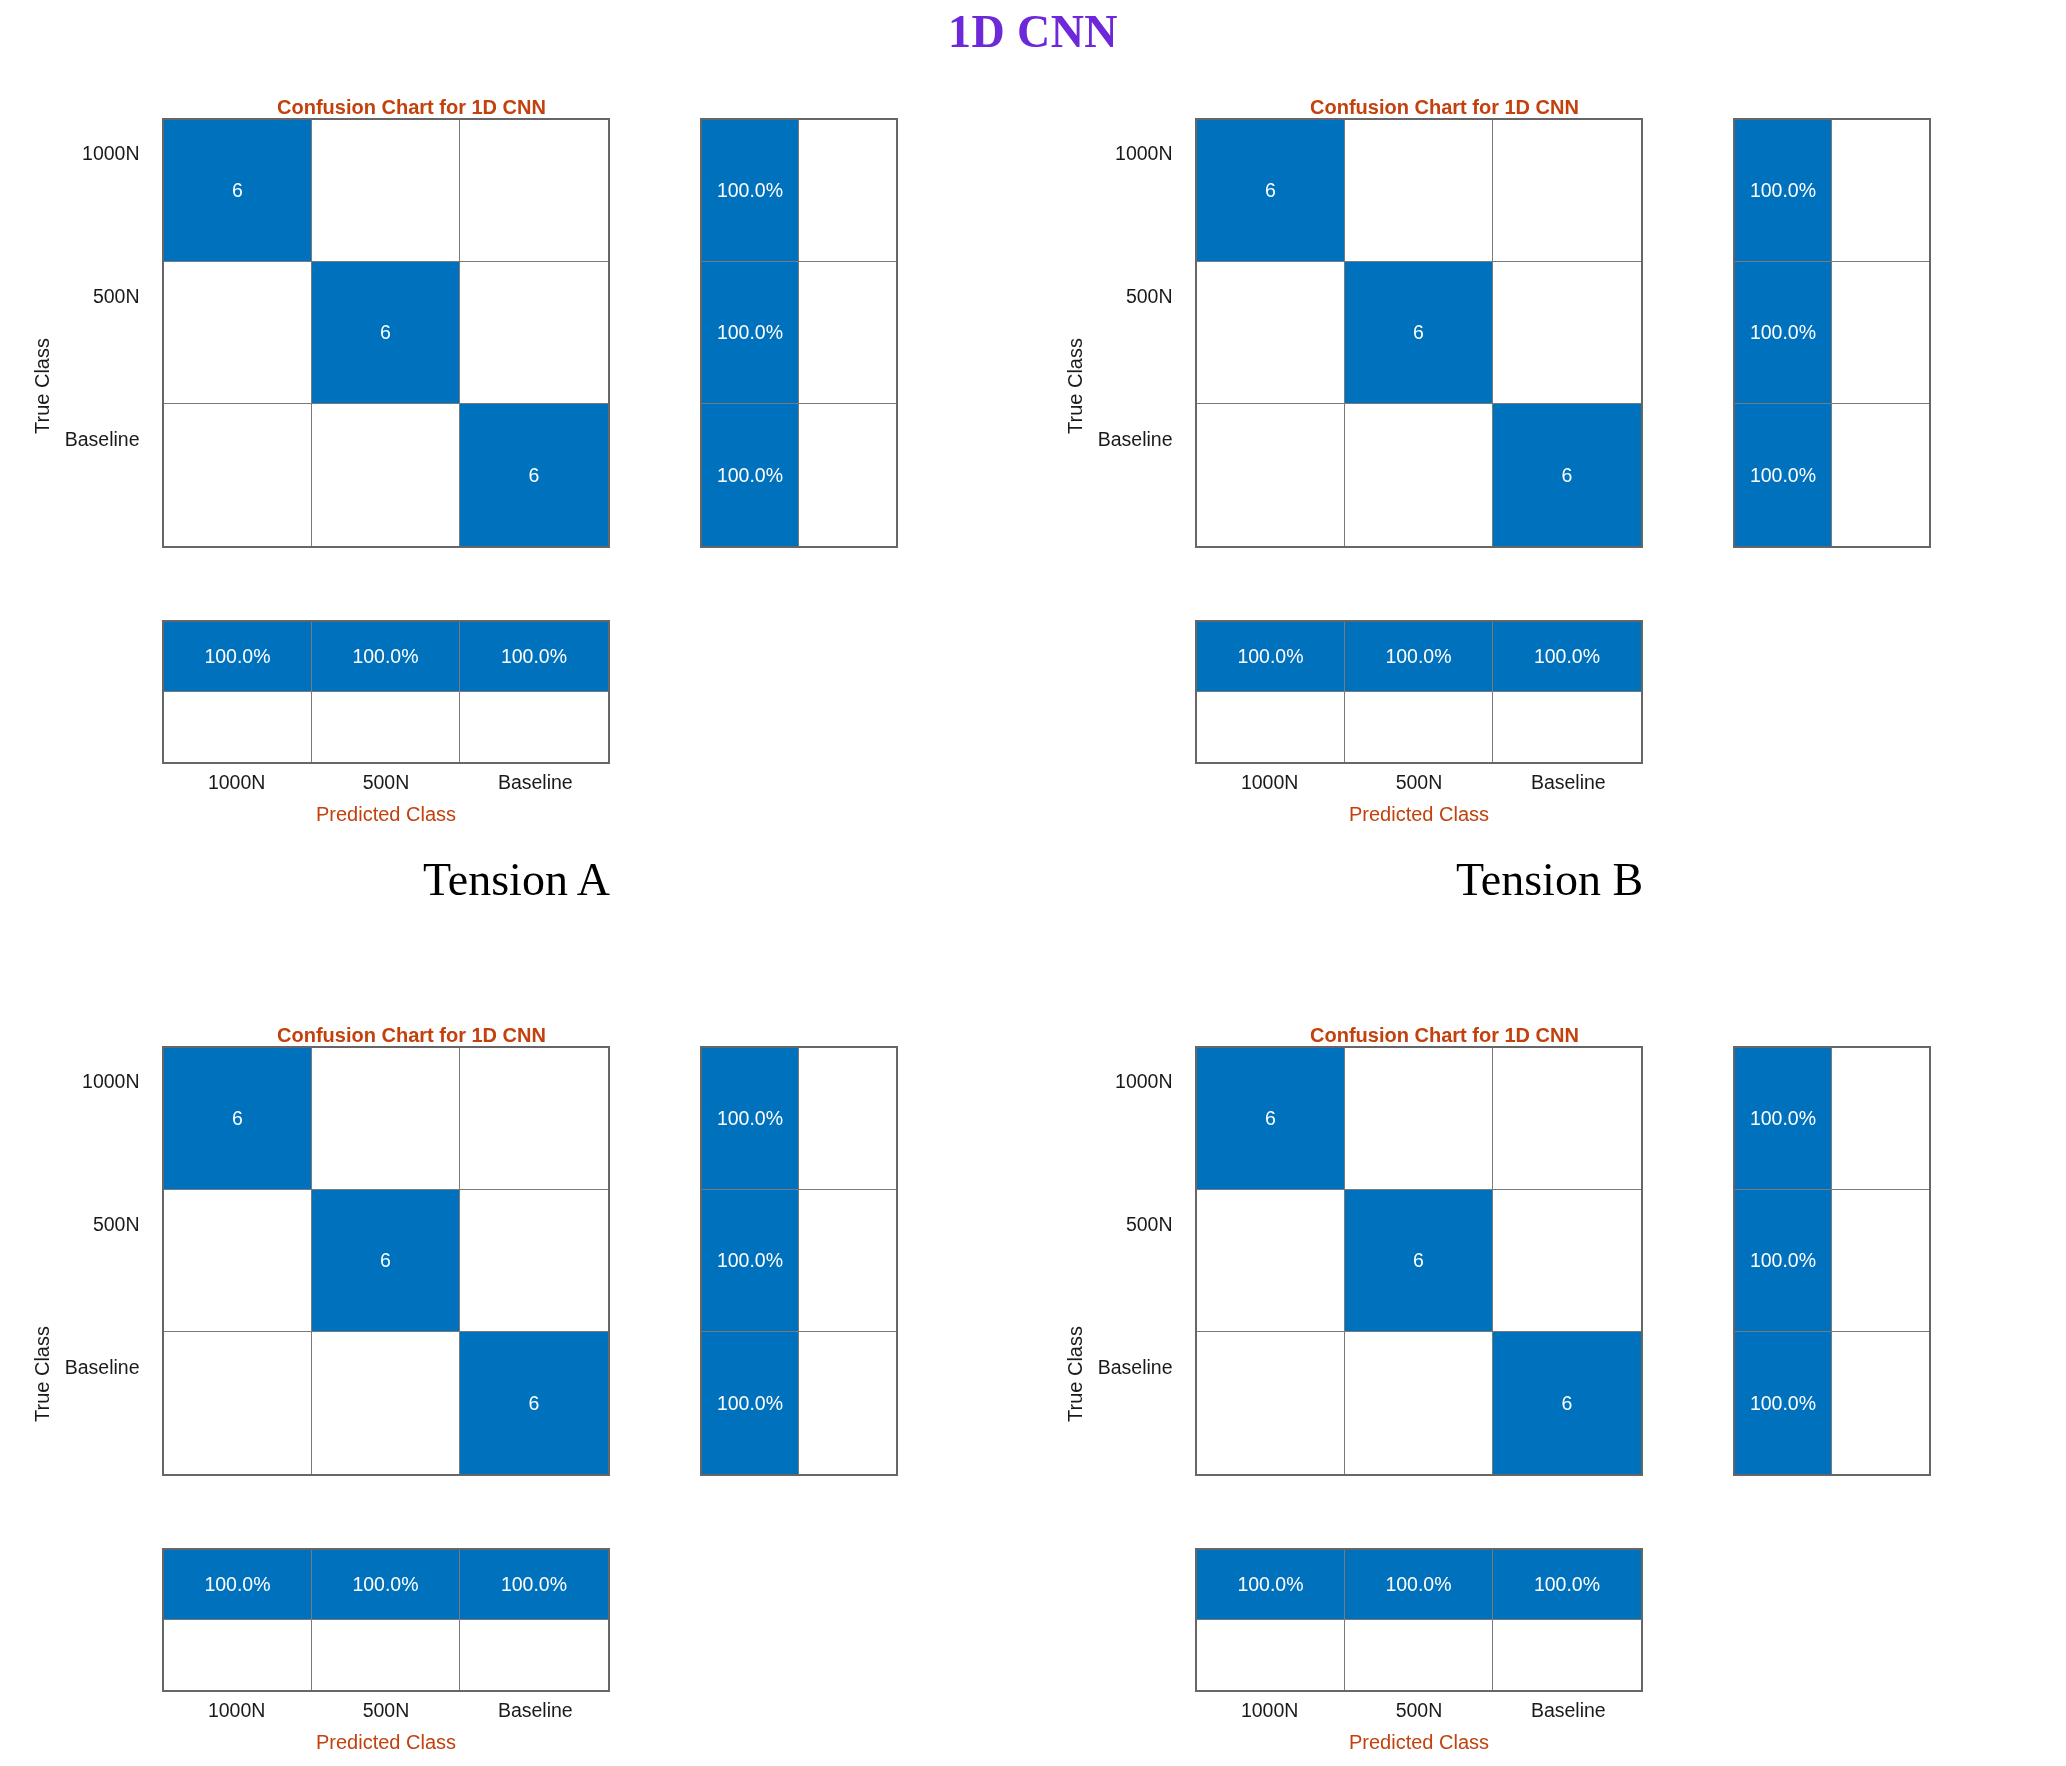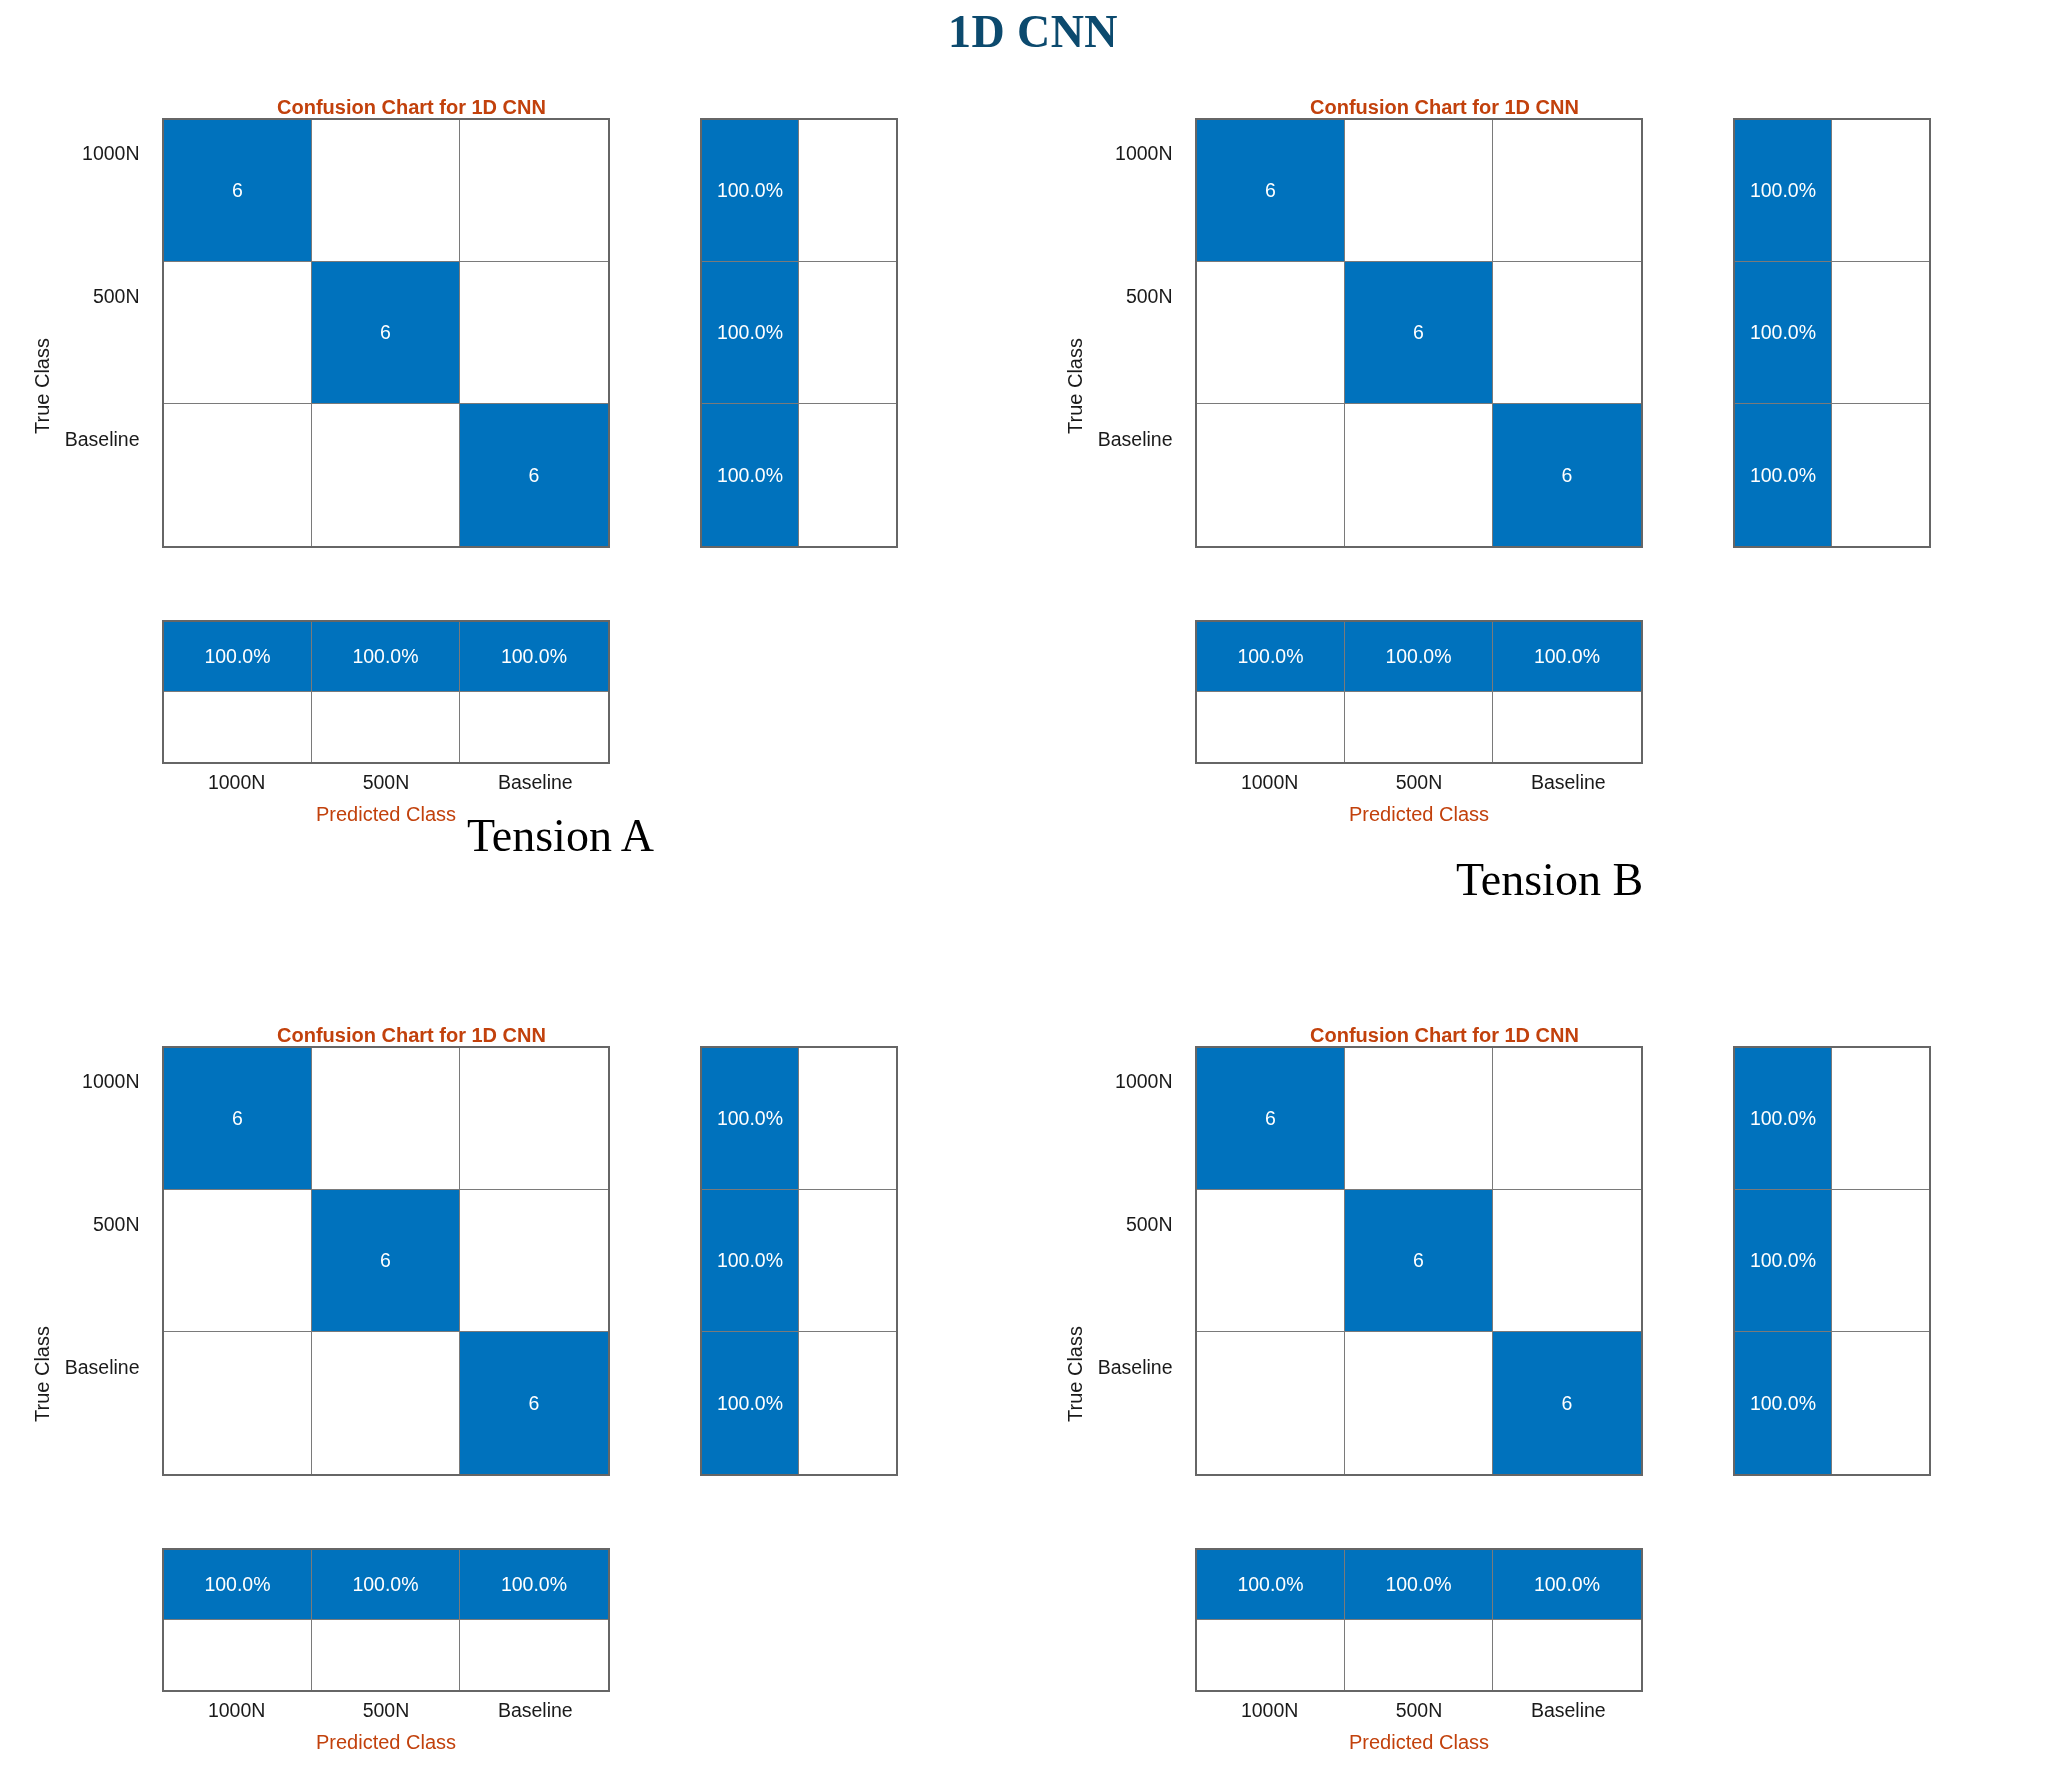--- a/index.html
+++ b/index.html
@@ -19,21 +19,21 @@
   #figure-title {
     position: absolute;
     top: 4.5px;
     left: 0;
     width: 2066px;
     text-align: center;
     font-family: "Liberation Serif", serif;
     font-weight: bold;
     font-size: 46px;
     letter-spacing: 0.4px;
-    color: #0c4a6e;
+    color: #6d28d9;
   }
 
   
   .panel {
     position: absolute;
     width: 1033px;
     height: 883px;
   }
   .panel-inner {
     position: absolute;
@@ -263,21 +263,21 @@
           <div class="ytick yt1">500N</div>
           <div class="ytick yt2">Baseline</div>
         </div>
         <div class="yaxis-title" style="left: 31px; top: 404px;">True Class</div>
         <div class="xtick-wrap">
           <div class="xtick">1000N</div>
           <div class="xtick">500N</div>
           <div class="xtick">Baseline</div>
         </div>
         <div class="xaxis-title">Predicted Class</div>
-        <div class="panel-caption" style="top: 779px; padding-left: 44px;">Tension A</div>
+        <div class="panel-caption" style="top: 823px;">Tension A</div>
       </div>
     </div>
     <div class="panel" style="left: 1033px; top: 30px;">
       <div class="panel-inner">
         <div class="chart-title">Confusion Chart for 1D CNN</div>
         <div class="cm-grid">
           <div class="cm-cell filled">6</div>
           <div class="cm-cell"></div>
           <div class="cm-cell"></div>
           <div class="cm-cell"></div>

